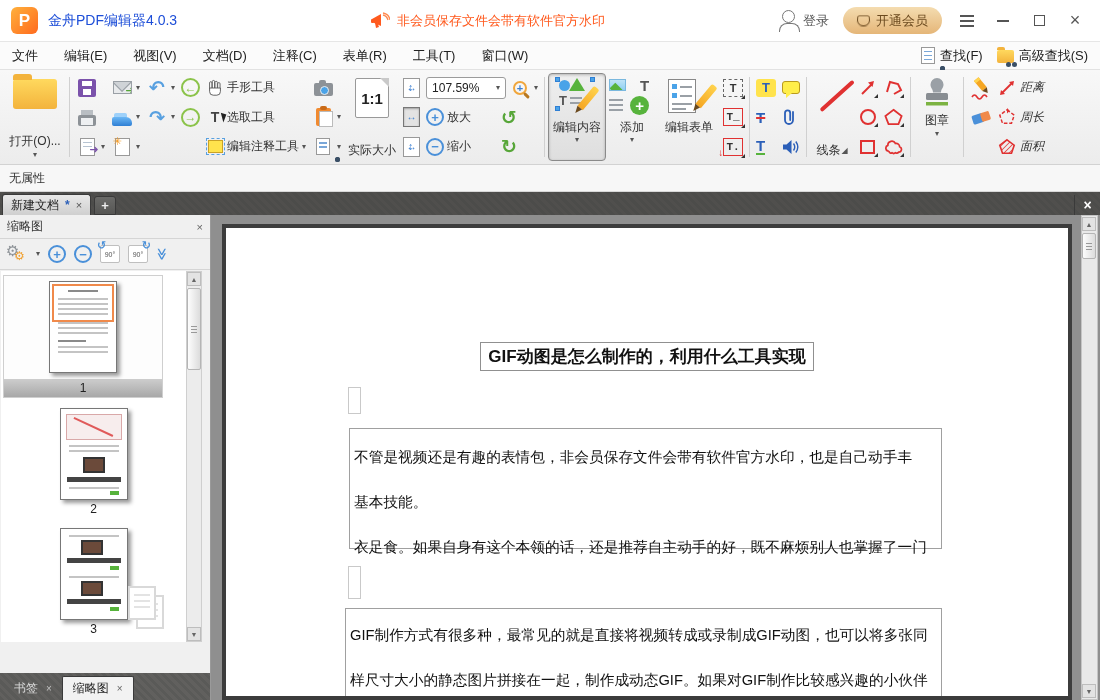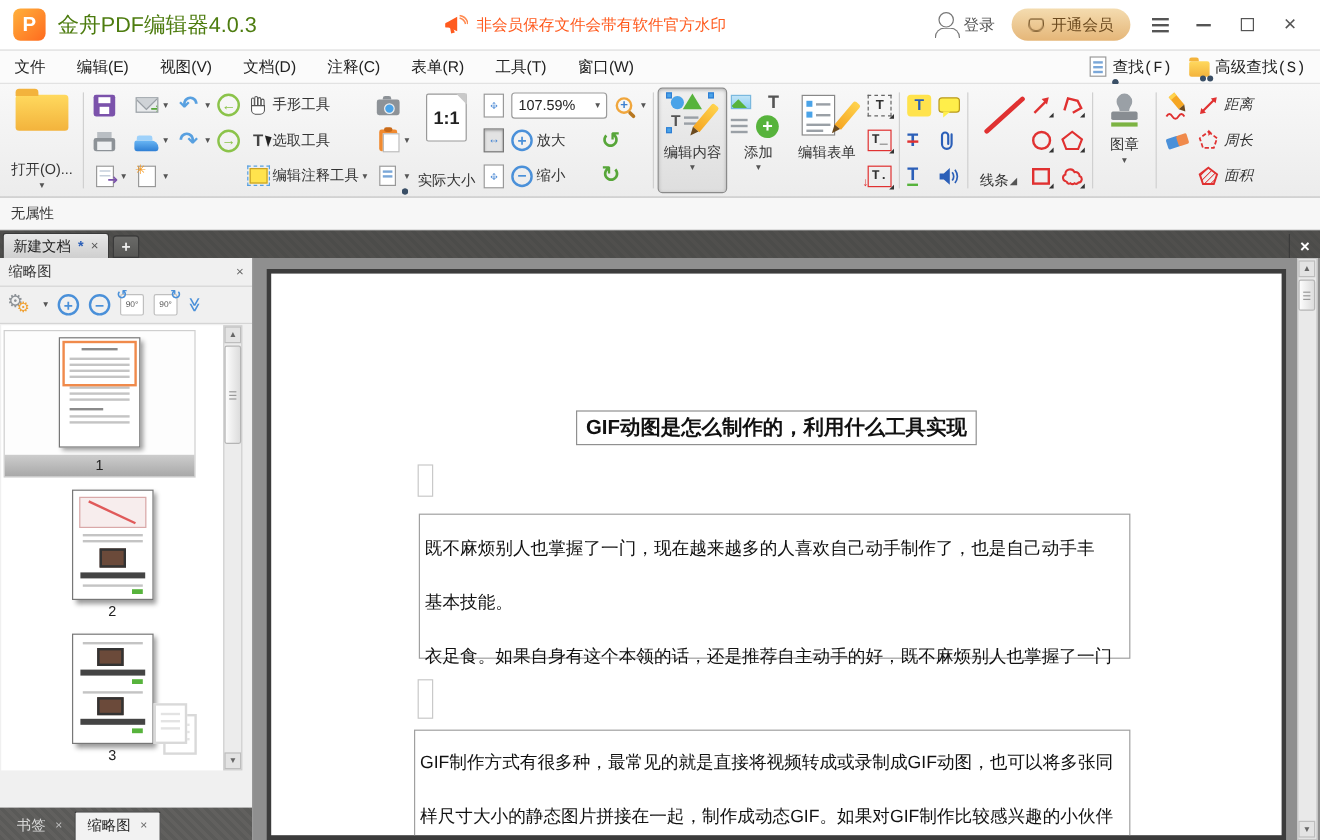--- a/index.html
+++ b/index.html
@@ -2,42 +2,42 @@
 <html><head>
 <meta charset="utf-8">
 <style>
 * { box-sizing:border-box; margin:0; padding:0; }
 html,body { width:1100px; height:700px; overflow:hidden; }
 body { font-family:"Liberation Sans","DejaVu Sans",sans-serif; background:#808080; position:relative; font-size:12px; color:#333; }
 
 
 .titlebar { position:absolute; top:0; left:0; width:1100px; height:42px; background:#fff; border-bottom:1px solid #e6e6e6; display:flex; align-items:center; }
 .logo { width:27px; height:27px; margin-left:11px; border-radius:6px; background:linear-gradient(135deg,#ffb13c,#ff6a1e); color:#fff; font-weight:bold; font-size:17px; display:flex; align-items:center; justify-content:center; }
-.app-title { margin-left:10px; font-size:18px; color:#4d7c0f; }
+.app-title { margin-left:10px; font-size:14px; color:#1d4ed8; }
 .announce { display:flex; align-items:center; gap:7px; color:#ff5a1e; font-size:13px; position:absolute; left:370px; }
 .mega { width:20px; height:18px; }
 .tb-right { margin-left:auto; display:flex; align-items:center; gap:14px; padding-right:14px; }
 .login { display:flex; align-items:center; gap:4px; color:#555; font-size:13px; cursor:default; }
 .person { width:13px; height:13px; border:1.5px solid #777; border-radius:50%; position:relative; }
 .person::after { content:""; position:absolute; left:-4px; top:12px; width:19px; height:8px; border:1.5px solid #777; border-bottom:none; border-radius:8px 8px 0 0; }
 .login .person-wrap { width:20px; height:24px; position:relative; }
 .login .person { position:absolute; left:3px; top:1px; }
 .vip { height:27px; padding:0 14px; border-radius:14px; background:linear-gradient(#f4dcb0,#e5b678); color:#6b4a1f; font-size:13px; display:flex; align-items:center; gap:6px; }
 .gem { width:13px; height:11px; border:1.5px solid #6b4a1f; border-radius:2px 2px 6px 6px; transform:perspective(10px) rotateX(8deg); }
 .winbtn { width:22px; height:22px; display:flex; align-items:center; justify-content:center; color:#555; font-size:15px; }
 .hamb { display:flex; flex-direction:column; gap:3px; }
 .hamb i { width:14px; height:2px; background:#555; }
 .minbar { width:12px; height:2px; background:#555; }
 .maxbox { width:11px; height:11px; border:1.5px solid #555; }
 
 
 .menubar { position:absolute; top:42px; left:0; width:1100px; height:28px; background:#fbfbfb; border-bottom:1px solid #e2e2e2; display:flex; align-items:center; padding:0 12px; font-size:13px; color:#222; }
 .menu-item { margin-right:26px; cursor:default; }
 .menu-right { margin-left:auto; display:flex; align-items:center; gap:14px; }
-.findgrp { display:flex; align-items:center; gap:5px;font-family:Liberation Mono, monospace; }
+.findgrp { display:flex; gap:5px; }
 .minipage { width:14px; height:17px; background:#fff; border:1px solid #999; position:relative; }
 .minipage i { position:absolute; left:2px; right:2px; height:1.5px; background:#7aa7d8; }
 .binoc { position:absolute; bottom:-3px; right:-4px; display:flex; gap:1px; }
 .binoc i { width:5px; height:5px; background:#3a4f66; border-radius:50%; }
 .minifold { width:17px; height:13px; background:linear-gradient(#ffd95e,#f3b33c); border-radius:2px; position:relative; margin-top:3px; }
 .minifold::before { content:""; position:absolute; top:-3px; left:0; width:8px; height:3px; background:#f3b33c; border-radius:2px 2px 0 0; }
 
 
 .toolbar { position:absolute; top:70px; left:0; width:1100px; height:95px; background:linear-gradient(#f8f8f8,#ececec); border-bottom:1px solid #d2d2d2; display:flex; align-items:stretch; padding:3px 4px; }
 .sep { width:1px; background:#d0d0d0; margin:4px 3px; }
@@ -791,21 +791,21 @@
     </div>
   </div>
 
   <div class="viewer">
     <div class="page">
       <div class="doc-title">
         <span>GIF动图是怎么制作的，利用什么工具实现</span>
       </div>
       <div class="tfempty" style="left:122px;top:159px;width:13px;height:27px;"></div>
       <div class="parabox" style="left:123px;top:200px;width:593px;height:121px;padding-top:6px;">
-        <div class="pline">既不麻烦别人也掌握了一门，现在越来越多的人喜欢自己动手制作了，也是自己动手丰</div>
+        <div class="pline">不管是视频还是有趣的表情包，非会员保存文件会带有软件官方水印，也是自己动手丰</div>
         <div class="pline">基本技能。</div>
         <div class="pline">衣足食。如果自身有这个本领的话，还是推荐自主动手的好，既不麻烦别人也掌握了一门</div>
       </div>
       <div class="tfempty" style="left:122px;top:338px;width:13px;height:33px;"></div>
       <div class="parabox" style="left:119px;top:380px;width:597px;height:110px;padding-top:4px;">
         <div class="pline">GIF制作方式有很多种，最常见的就是直接将视频转成或录制成GIF动图，也可以将多张同</div>
         <div class="pline">样尺寸大小的静态图片拼接在一起，制作成动态GIF。如果对GIF制作比较感兴趣的小伙伴</div>
       </div>
     </div>
     <div class="doc-scroll">

